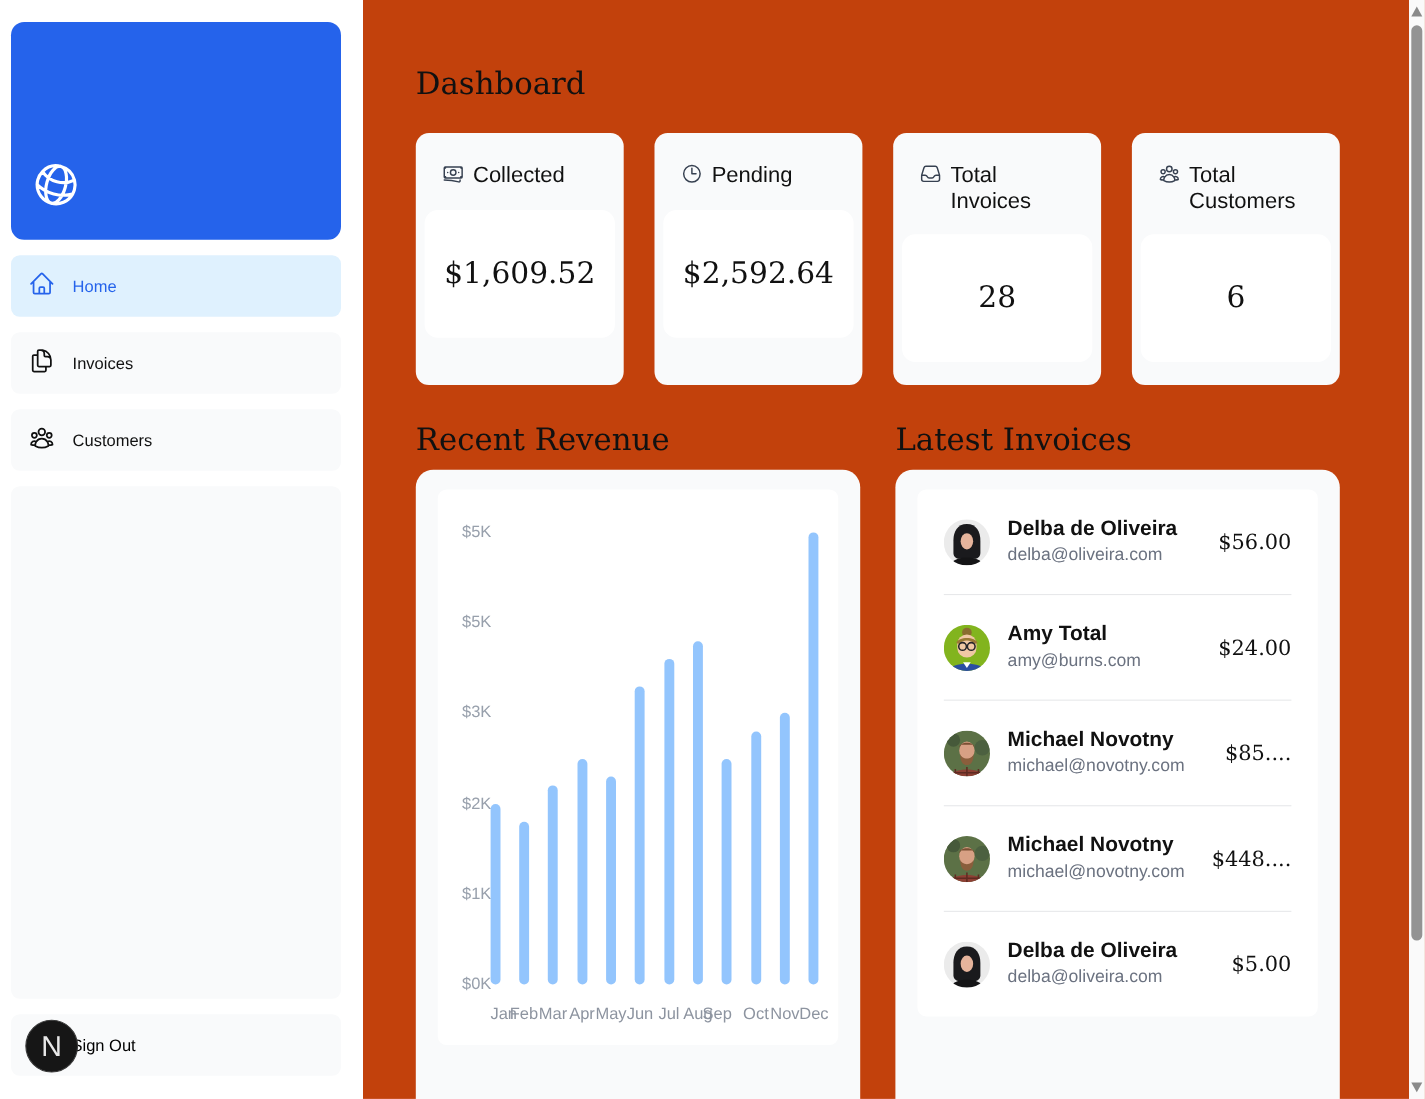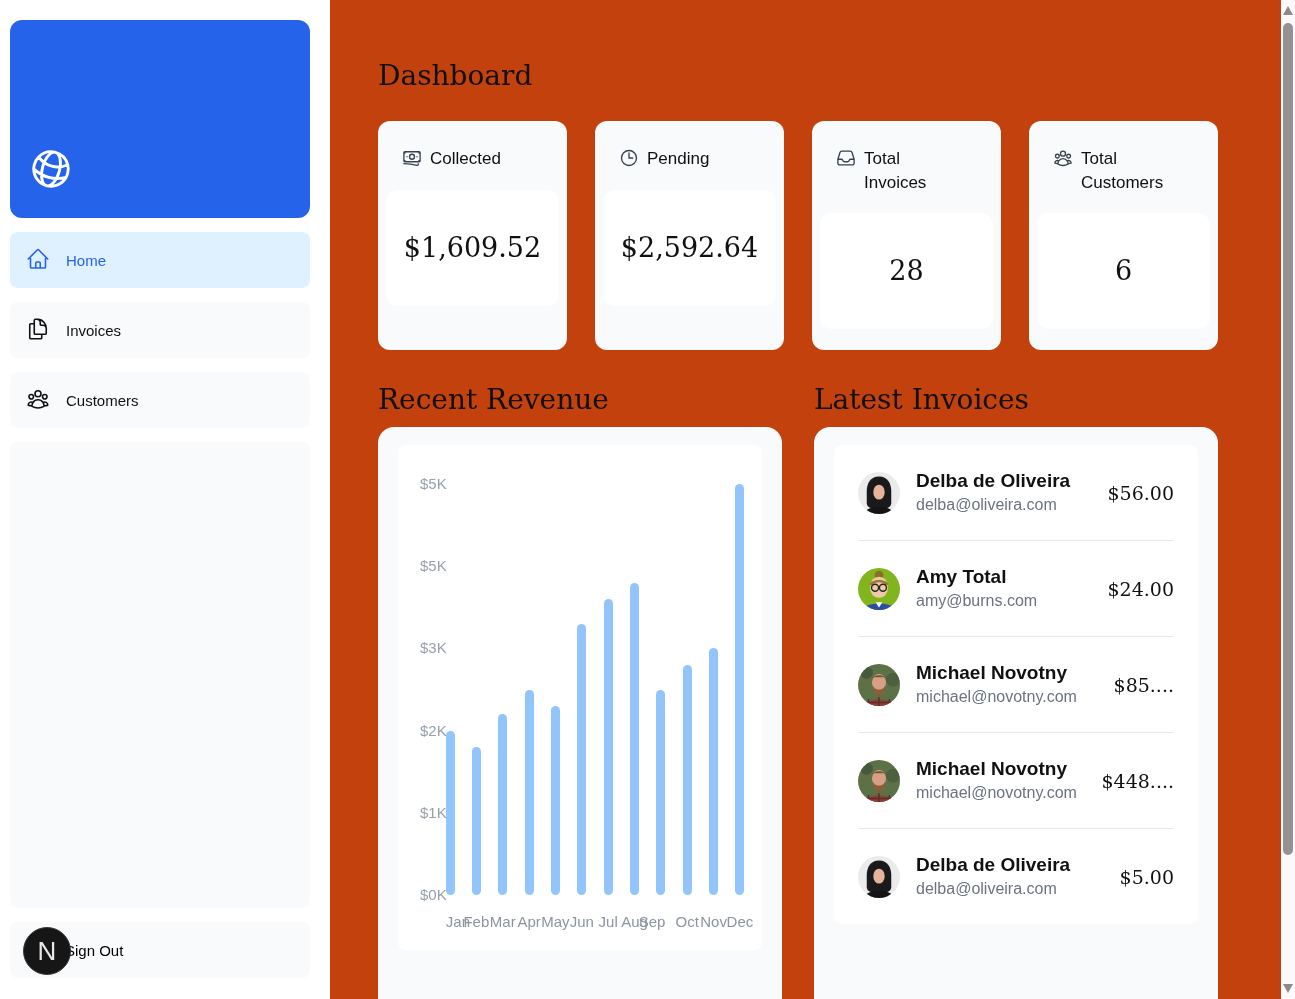--- a/index.html
+++ b/index.html
@@ -26,21 +26,21 @@
 
   
   .main{position:absolute;left:330px;top:0;width:951px;height:999px;box-sizing:border-box;
     padding:60px 0 0 48px;background:#c2410c;}
   .page-title{font-size:28px;line-height:32px;margin:0;font-weight:400;}
 
   .cards{display:grid;grid-template-columns:repeat(4,189px);gap:28px;margin-top:29px;}
   .card{height:229px;background:#f9fafb;border-radius:12px;padding:8px;box-sizing:border-box;}
   .card-head{display:flex;align-items:flex-start;gap:8px;padding:18px 16px;}
   .card-head svg{width:20px;height:20px;flex:0 0 20px;margin-top:1px;}
-  .card-title{font-size:17px;font-weight:500;line-height:24px;max-width:84px;}
+  .card-title{font-size:20px;font-weight:500;line-height:24px;max-width:84px;}
   .card-value{background:#fff;border-radius:12px;text-align:center;font-size:27px;line-height:44px;
     padding:36px 12px;margin:0;white-space:nowrap;overflow:hidden;}
 
   .sections{display:grid;grid-template-columns:404px 404px;gap:32px;margin-top:35px;}
   .section-heading{font-size:28px;line-height:30px;margin:0 0 12px 0;font-weight:400;}
 
   .panel{background:#f9fafb;border-radius:16px;padding:18px 20px;box-sizing:border-box;height:640px;}
   .chart-white{background:#fff;border-radius:8px;width:364px;height:505px;position:relative;}
   .ytick{position:absolute;left:22px;height:20px;line-height:20px;font-size:15px;color:#98a0ac;}
   .bar{position:absolute;width:9px;border-radius:5px;}

